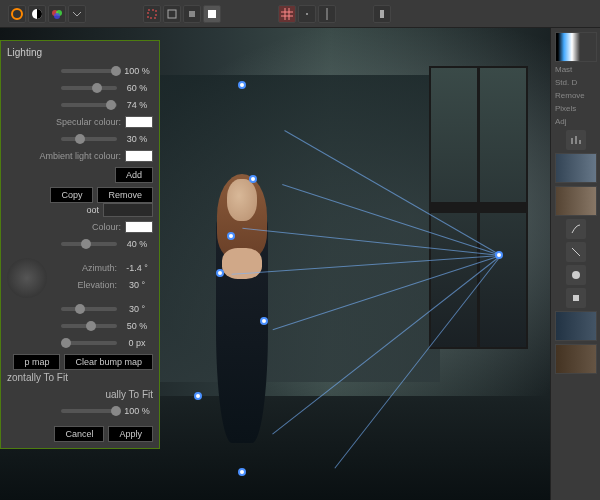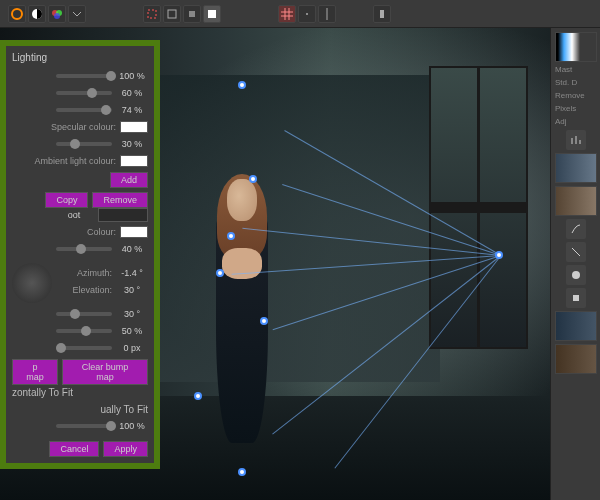--- a/index.html
+++ b/index.html
@@ -16,29 +16,29 @@
 .window::before{content:"";position:absolute;top:0;left:48%;width:4%;height:100%;background:#1a1a1a}
 .window::after{content:"";position:absolute;top:48%;left:0;width:100%;height:4%;background:#1a1a1a}
 .floor{position:absolute;bottom:0;left:0;right:0;height:22%;background:linear-gradient(180deg,#1a2224,#0a1012)}
 .figure{position:absolute;top:32%;left:38%;width:12%;height:56%}
 .figure-head{position:absolute;top:0;left:28%;width:44%;height:16%;background:radial-gradient(ellipse at 40% 40%,#d8b898,#b89070);border-radius:45%}
 .figure-hair{position:absolute;top:-2%;left:12%;width:76%;height:32%;background:linear-gradient(180deg,#8a5a3a,#6a4028);border-radius:50% 50% 30% 30%}
 .figure-body{position:absolute;top:14%;left:10%;width:80%;height:86%;background:linear-gradient(180deg,#1a2028,#0a1218);border-radius:10% 10% 30% 30%/5% 5% 50% 50%}
 .figure-arms{position:absolute;top:26%;left:20%;width:60%;height:12%;background:#d0a888;border-radius:40%}
 .lightray{position:absolute;border-top:1px solid rgba(120,180,255,0.6);transform-origin:right center;pointer-events:none}
 .node{position:absolute;width:8px;height:8px;background:#fff;border:2px solid #4a90ff;border-radius:50%;margin:-4px 0 0 -4px;cursor:pointer}
-.panel{position:absolute;top:40px;left:0;width:160px;background:#3a3a3a;border:6px solid #4d7c0f;padding:6px;z-index:10}
+.panel{position:absolute;top:40px;left:0;width:160px;background:#3a3a3a;border:1px solid #4d7c0f;padding:6px;z-index:10}
 .panel-title{font-size:10px;margin-bottom:6px;color:#ccc}
 .row{display:flex;align-items:center;justify-content:flex-end;gap:4px;margin-bottom:3px;min-height:14px}
 .row label{flex:1;text-align:right;font-size:9px;color:#999}
 .slider{width:56px;height:4px;background:#555;border-radius:2px;position:relative;cursor:pointer}
 .slider::after{content:"";position:absolute;top:-3px;width:10px;height:10px;background:#888;border-radius:50%;left:var(--p,50%)}
 .val{width:32px;font-size:9px;color:#ccc;text-align:center}
 .swatch{width:28px;height:12px;background:#fff;border:1px solid #555;cursor:pointer}
-.btn{background:#a21caf;border:1px solid #555;padding:2px 10px;font-size:9px;cursor:pointer;color:#ccc}
+.btn{background:#000000;border:1px solid #555;padding:2px 10px;font-size:9px;cursor:pointer;color:#ccc}
 .btn-row{display:flex;gap:4px;justify-content:flex-end;margin-top:4px}
 .sel{width:50px;height:14px;background:#2a2a2a;border:1px solid #555;font-size:9px}
 .dial{width:40px;height:40px;background:radial-gradient(circle,#555,#2a2a2a);border-radius:50%;margin:4px 0}
 .sidebar{position:absolute;top:28px;right:0;width:50px;bottom:0;background:#3a3a3a;border-left:1px solid #222;padding:4px;overflow:hidden}
 .sb-sw{width:42px;height:30px;background:#2a2a2a;margin-bottom:3px;border:1px solid #444;cursor:pointer}
 .sb-sw.histo{background:linear-gradient(90deg,#000 5%,#4af 20%,#fff 40%,transparent 60%)}
 .sb-txt{font-size:8px;color:#888;line-height:10px;margin-bottom:3px}
 .sb-icon{width:20px;height:20px;background:#444;margin:0 auto 3px;border-radius:2px;display:flex;align-items:center;justify-content:center;cursor:pointer}
 </style>
 </head>
@@ -174,21 +174,21 @@
       <div class="swatch"></div>
     </div>
   <div class="btn-row">
     <button class="btn">Add</button>
   </div>
   <div class="btn-row">
     <button class="btn">Copy</button>
     <button class="btn">Remove</button>
   </div>
   <div class="row">
-      <span class="val" style="text-align:center;width:40px">oot</span>
+      <span class="val" style="text-align:right;width:40px">oot</span>
       <div class="sel"></div>
     </div>
   <div class="row">
       <label>Colour:</label>
       <div class="swatch"></div>
     </div>
   <div class="row">
       <div class="slider" style="--p:35%"></div>
       <span class="val">40 %</span>
     </div>

